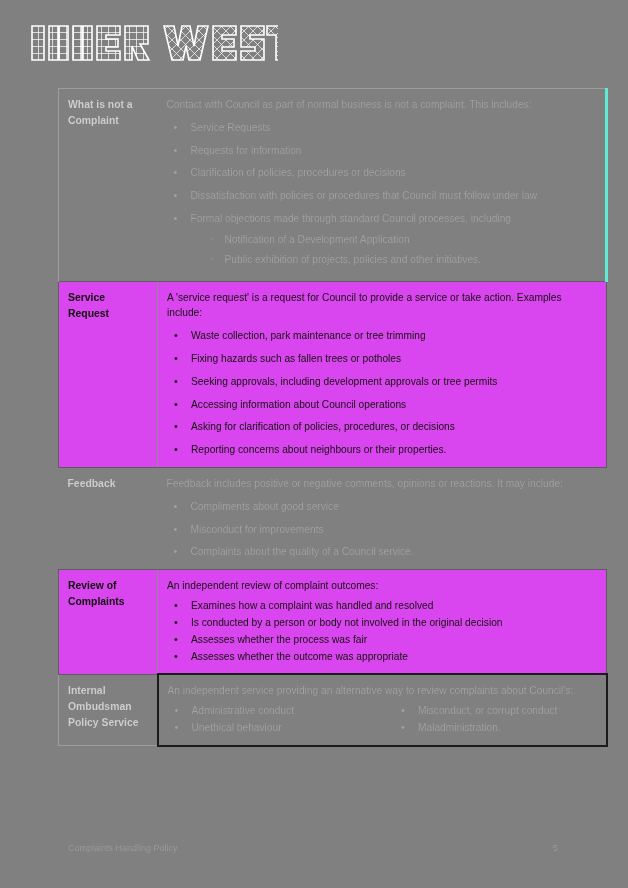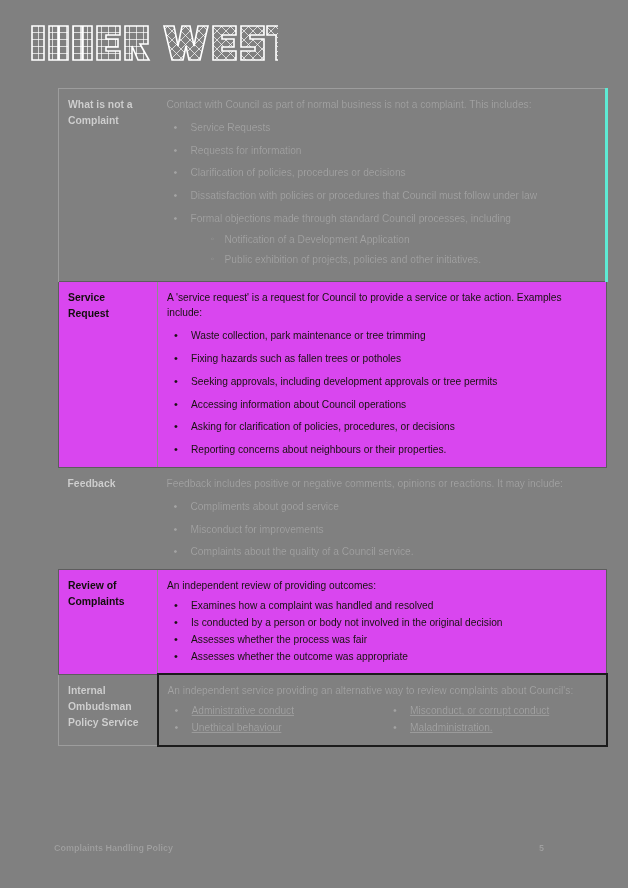--- a/index.html
+++ b/index.html
@@ -119,42 +119,40 @@
     content: "\25E6";
     position: absolute;
     left: -14px;
     top: -1px;
     font-size: 10px;
   }
 
   
   .bullet-cols {
     display: flex;
-    gap: 0px;
-    text-decoration: underline;
+    gap: 8px;
   }
   .bullet-cols > ul.bullets {
     flex: 0 0 50%;
     box-sizing: border-box;
   }
   .bullet-cols > ul.bullets:last-child { padding-left: 26px; }
 
   
   #footer {
     position: absolute;
-    left: 54px;
+    left: 68px;
     top: 843px;
     width: 490px;
     display: flex;
     justify-content: space-between;
     align-items: baseline;
     font-size: 9px;
     color: #a0a0a0;
     text-shadow: 0 0 0.6px #6d6d6d;
-    font-weight: bold;
   }
 </style>
 </head>
 <body>
 
 <div id="logo-area">
   <svg id="logo-svg" width="250" height="42" viewBox="0 0 250 42">
     <defs>
       <pattern id="mapfill" width="7" height="7" patternUnits="userSpaceOnUse">
         <rect width="7" height="7" fill="#808080"></rect>
@@ -248,21 +246,21 @@
           <li>Complaints about the quality of a Council service.</li>
         </ul>
       </td>
     </tr>
 
     <tr class="row-hl">
       <td class="term-cell">
         <span class="term">Review of Complaints</span>
       </td>
       <td class="def-cell">
-        <p class="lead tight">An independent review of providing outcomes:</p>
+        <p class="lead tight">An independent review of complaint outcomes:</p>
         <ul class="bullets">
           <li class="tight">Examines how a complaint was handled and resolved</li>
           <li class="tight">Is conducted by a person or body not involved in the original decision</li>
           <li class="tight">Assesses whether the process was fair</li>
           <li class="tight">Assesses whether the outcome was appropriate</li>
         </ul>
       </td>
     </tr>
 
     <tr class="row-dim row-outline">

